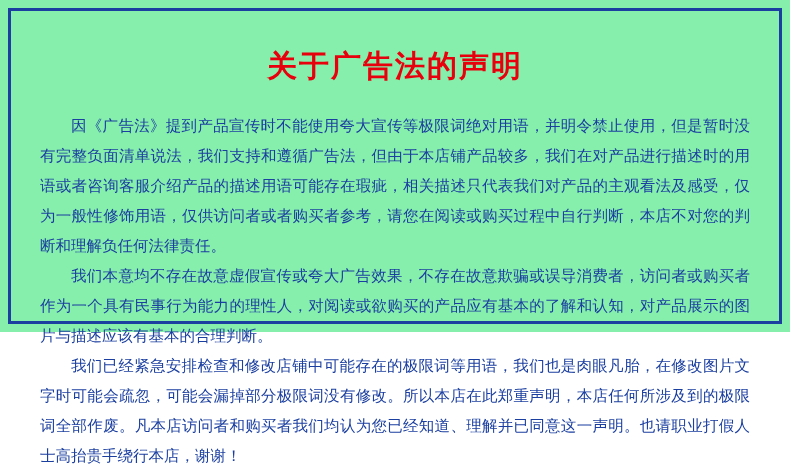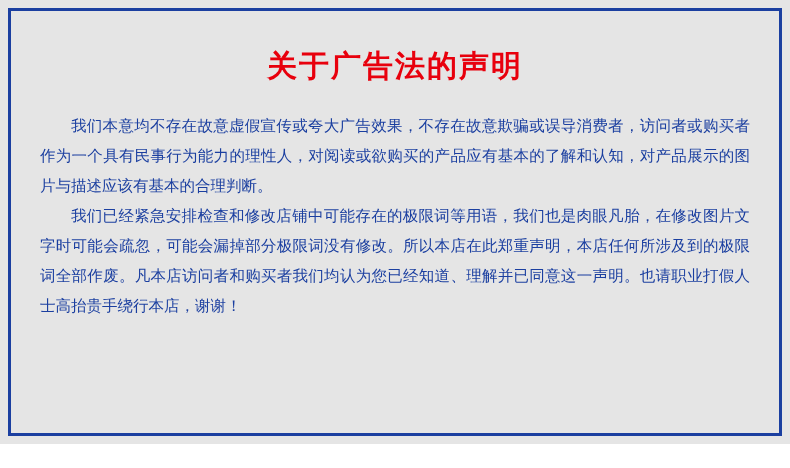--- a/index.html
+++ b/index.html
@@ -8,23 +8,23 @@
   }
   body {
     width: 790px;
     height: 468px;
     background: #ffffff;
     font-family: "Liberation Sans", sans-serif;
   }
   .page {
     position: relative;
     width: 790px;
-    height: 444px;
+    height: 332px;
     box-sizing: border-box;
-    background: #e5e5e5;
+    background: #86efac;
   }
   .border-outer {
     position: absolute;
     left: 8px;
     top: 8px;
     right: 8px;
     bottom: 8px;
     border: 3px solid #1b3fa0;
     box-sizing: border-box;
   }
@@ -65,17 +65,18 @@
   }
 </style>
 </head>
 <body>
 
 <div class="page">
   <div class="border-outer"></div>
   <div class="content">
     <div class="title">关于广告法的声明</div>
     <div class="body-text">
+      <p class="para-indent">因《广告法》提到产品宣传时不能使用夸大宣传等极限词绝对用语，并明令禁止使用，但是暂时没有完整负面清单说法，我们支持和遵循广告法，但由于本店铺产品较多，我们在对产品进行描述时的用语或者咨询客服介绍产品的描述用语可能存在瑕疵，相关描述只代表我们对产品的主观看法及感受，仅为一般性修饰用语，仅供访问者或者购买者参考，请您在阅读或购买过程中自行判断，本店不对您的判断和理解负任何法律责任。</p>
       <p class="para-indent">我们本意均不存在故意虚假宣传或夸大广告效果，不存在故意欺骗或误导消费者，访问者或购买者作为一个具有民事行为能力的理性人，对阅读或欲购买的产品应有基本的了解和认知，对产品展示的图片与描述应该有基本的合理判断。</p>
       <p class="para-indent">我们已经紧急安排检查和修改店铺中可能存在的极限词等用语，我们也是肉眼凡胎，在修改图片文字时可能会疏忽，可能会漏掉部分极限词没有修改。所以本店在此郑重声明，本店任何所涉及到的极限词全部作废。凡本店访问者和购买者我们均认为您已经知道、理解并已同意这一声明。也请职业打假人士高抬贵手绕行本店，谢谢！</p>
     </div>
   </div>
 </div>
 
 </body></html>

